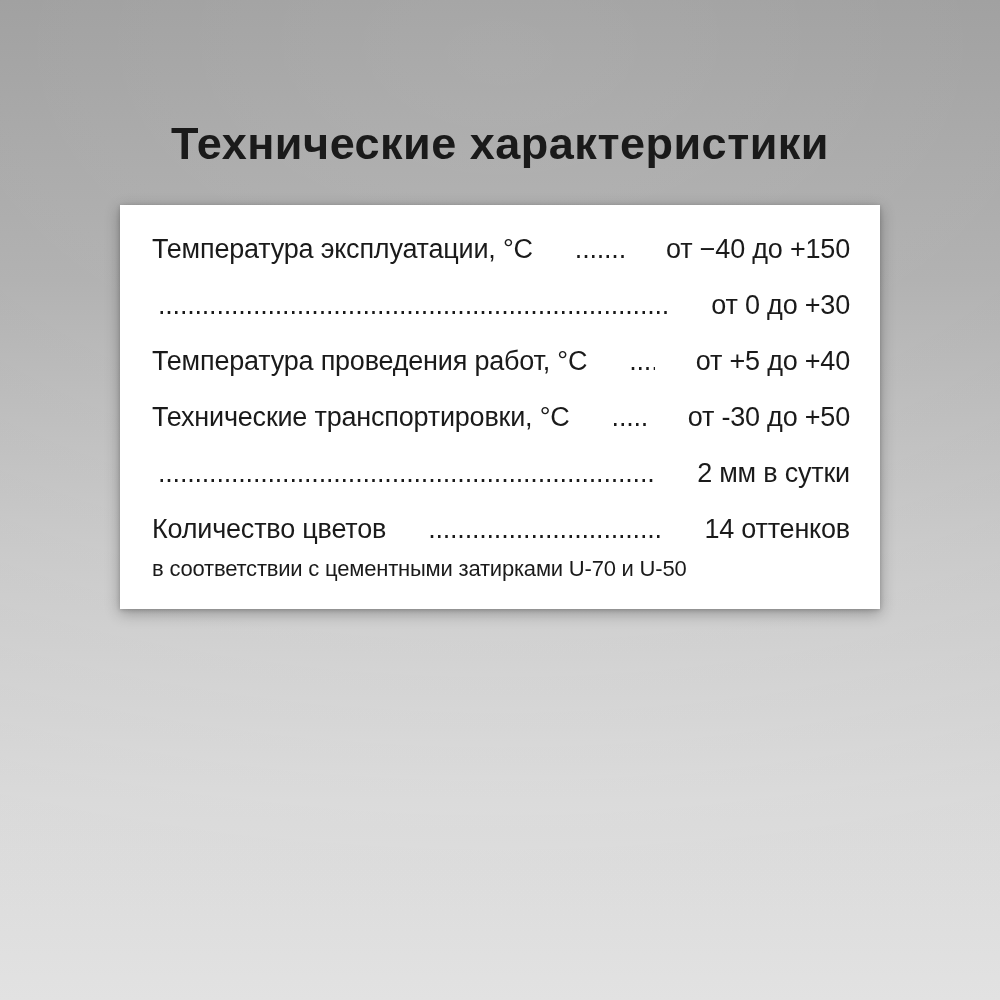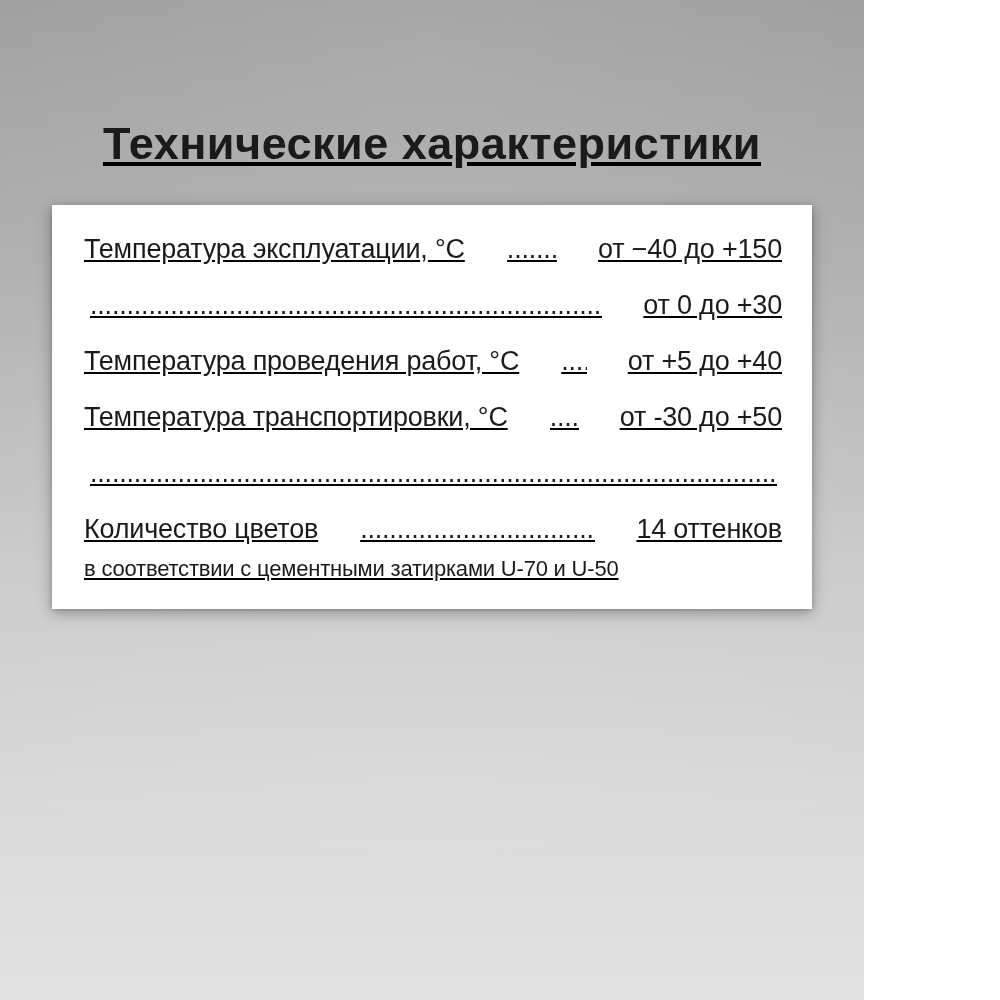--- a/index.html
+++ b/index.html
@@ -5,31 +5,30 @@
   * { margin: 0; padding: 0; box-sizing: border-box; }
 
   html, body {
     width: 1000px;
     height: 1000px;
     overflow: hidden;
     font-family: "Liberation Sans", sans-serif;
   }
 
   .page {
-    width: 864px;
+    width: 1000px;
     height: 1000px;
     background:
       radial-gradient(130% 80% at 50% 6%, rgba(255,255,255,0.08) 0%, rgba(0,0,0,0) 45%, rgba(0,0,0,0.05) 100%),
       linear-gradient(180deg,
         var(--bg-top, #a0a0a0) 0%,
         #b2b2b2 28%,
         #cfcfcf 55%,
         #e5e5e5 80%,
         var(--bg-bottom, #eeeeee) 100%);
-    text-decoration: underline;
   }
 
   .title {
     padding-top: 118px;
     text-align: center;
     font-size: 45px;
     font-weight: 700;
     letter-spacing: 0.5px;
     color: var(--text, #1c1c1c);
   }
@@ -92,26 +91,27 @@
         <div class="row">
           <span class="leader">........................................................................................................</span>
           <span class="value">от 0 до +30</span>
         </div>
         <div class="row">
           <span class="label">Температура проведения работ, °С</span>
           <span class="leader">........................................................................................................</span>
           <span class="value">от +5 до +40</span>
         </div>
         <div class="row">
-          <span class="label">Температура транспортировки, °С</span>
+          <span class="label">Технические транспортировки, °С</span>
           <span class="leader">........................................................................................................</span>
           <span class="value">от -30 до +50</span>
         </div>
         <div class="row">
           <span class="leader">........................................................................................................</span>
+          <span class="value">2 мм в сутки</span>
         </div>
         <div class="row">
           <span class="label">Количество цветов</span>
           <span class="leader">........................................................................................................</span>
           <span class="value">14 оттенков</span>
         </div>
         <div class="note">в соответствии с цементными затирками U-70 и U-50</div>
       </div>
   </div>
 </div>

